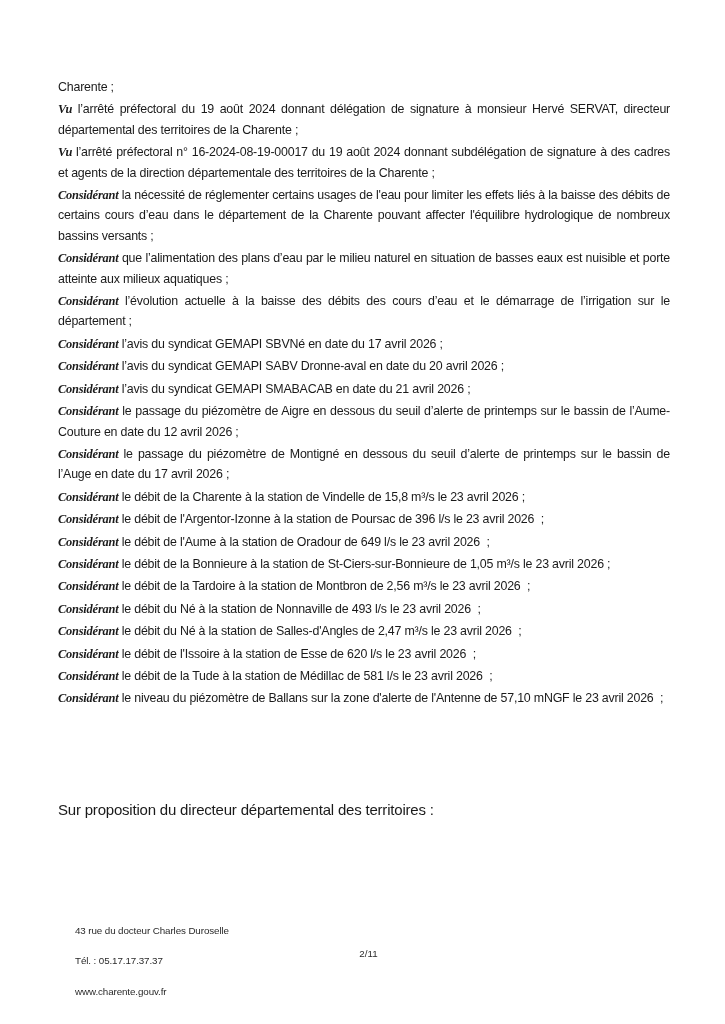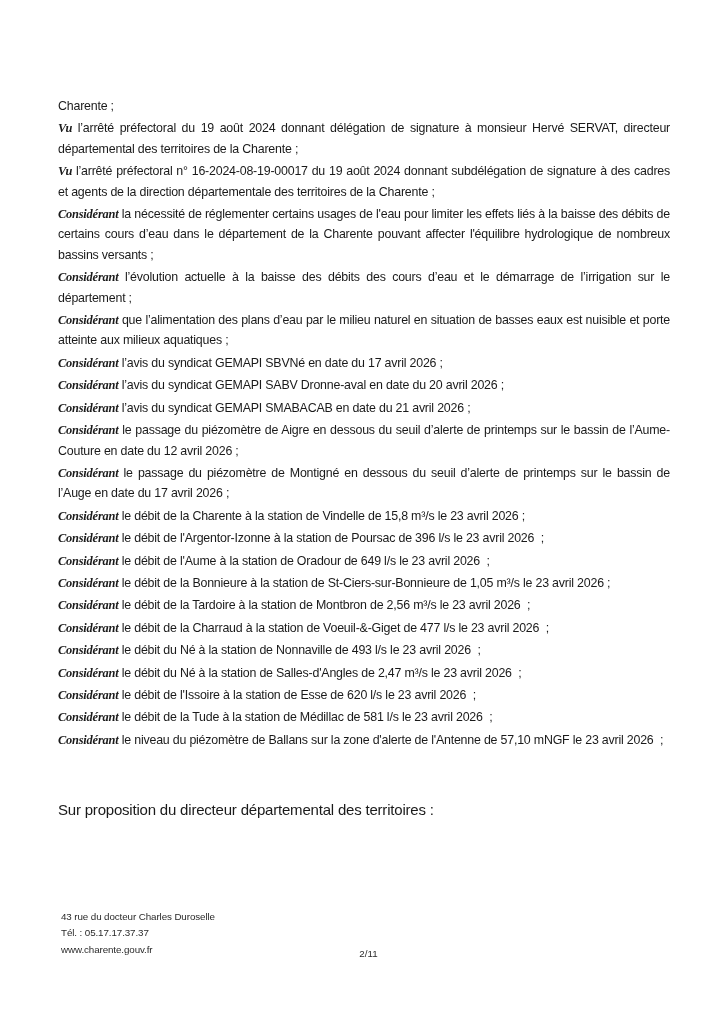--- a/index.html
+++ b/index.html
@@ -13,21 +13,21 @@
     width: 725px;
     height: 1024px;
     background: #ffffff;
     overflow: hidden;
     font-family: "Liberation Sans", "DejaVu Sans", sans-serif;
     color: #1a1a1a;
   }
   .body-text {
     position: absolute;
     left: 58px;
-    top: 96px;
+    top: 77px;
     width: 612px;
   }
   .para {
     margin: 0 0 2px 0;
     font-size: 12.4px;
     line-height: 20.4px;
     letter-spacing: -0.2px;
     text-align: justify;
   }
   .lead {
@@ -49,21 +49,21 @@
     position: absolute;
     left: 58px;
     top: 907px;
     width: 400px;
     font-size: 9.8px;
     line-height: 13.4px;
     letter-spacing: -0.1px;
     color: #2a2a2a;
   }
   .footer-address div {
-    margin: 3px;
+    margin: 17px;
   }
   .page-number {
     position: absolute;
     left: 0;
     top: 947px;
     width: 725px;
     text-align: center;
     font-size: 9.8px;
     line-height: 13.4px;
     color: #2a2a2a;
@@ -73,33 +73,32 @@
 </head>
 <body>
 
 <main class="page">
 
   <section class="body-text" id="paragraphs">
       <p class="para">Charente ;</p>
       <p class="para"><span class="lead">Vu</span> l’arrêté préfectoral du 19 août 2024 donnant délégation de signature à monsieur Hervé SERVAT, directeur départemental des territoires de la Charente ;</p>
       <p class="para"><span class="lead">Vu</span> l’arrêté préfectoral n° 16-2024-08-19-00017 du 19 août 2024 donnant subdélégation de signature à des cadres et agents de la direction départementale des territoires de la Charente ;</p>
       <p class="para"><span class="lead">Considérant</span> la nécessité de réglementer certains usages de l'eau pour limiter les effets liés à la baisse des débits de certains cours d’eau dans le département de la Charente pouvant affecter l'équilibre hydrologique de nombreux bassins versants ;</p>
+      <p class="para"><span class="lead">Considérant</span> que l’alimentation des plans d’eau par le milieu naturel en situation de basses eaux est nuisible et porte atteinte aux milieux aquatiques ;</p>
       <p class="para"><span class="lead">Considérant</span> l’évolution actuelle à la baisse des débits des cours d’eau et le démarrage de l’irrigation sur le département ;</p>
-      <p class="para"><span class="lead">Considérant</span> que l’alimentation des plans d’eau par le milieu naturel en situation de basses eaux est nuisible et porte atteinte aux milieux aquatiques ;</p>
       <p class="para"><span class="lead">Considérant</span> l’avis du syndicat GEMAPI SBVNé en date du 17 avril 2026 ;</p>
       <p class="para"><span class="lead">Considérant</span> l’avis du syndicat GEMAPI SABV Dronne-aval en date du 20 avril 2026 ;</p>
       <p class="para"><span class="lead">Considérant</span> l’avis du syndicat GEMAPI SMABACAB en date du 21 avril 2026 ;</p>
       <p class="para"><span class="lead">Considérant</span> le passage du piézomètre de Aigre en dessous du seuil d’alerte de printemps sur le bassin de l’Aume-Couture en date du 12 avril 2026 ;</p>
       <p class="para"><span class="lead">Considérant</span> le passage du piézomètre de Montigné en dessous du seuil d’alerte de printemps sur le bassin de l’Auge en date du 17 avril 2026 ;</p>
       <p class="para"><span class="lead">Considérant</span> le débit de la Charente à la station de Vindelle de 15,8 m³/s le 23 avril 2026 ;</p>
       <p class="para"><span class="lead">Considérant</span> le débit de l'Argentor-Izonne à la station de Poursac de 396 l/s le 23 avril 2026 &nbsp;;</p>
       <p class="para"><span class="lead">Considérant</span> le débit de l'Aume à la station de Oradour de 649 l/s le 23 avril 2026 &nbsp;;</p>
       <p class="para"><span class="lead">Considérant</span> le débit de la Bonnieure à la station de St-Ciers-sur-Bonnieure de 1,05 m³/s le 23 avril 2026 ;</p>
       <p class="para"><span class="lead">Considérant</span> le débit de la Tardoire à la station de Montbron de 2,56 m³/s le 23 avril 2026 &nbsp;;</p>
-      <p class="para"><span class="lead">Considérant</span> le débit de la Charraud à la station de Voeuil-&amp;-Giget de 477 l/s le 23 avril 2026 &nbsp;;</p>
       <p class="para"><span class="lead">Considérant</span> le débit du Né à la station de Nonnaville de 493 l/s le 23 avril 2026 &nbsp;;</p>
       <p class="para"><span class="lead">Considérant</span> le débit du Né à la station de Salles-d'Angles de 2,47 m³/s le 23 avril 2026 &nbsp;;</p>
       <p class="para"><span class="lead">Considérant</span> le débit de l'Issoire à la station de Esse de 620 l/s le 23 avril 2026 &nbsp;;</p>
       <p class="para"><span class="lead">Considérant</span> le débit de la Tude à la station de Médillac de 581 l/s le 23 avril 2026 &nbsp;;</p>
       <p class="para"><span class="lead">Considérant</span> le niveau du piézomètre de Ballans sur la zone d'alerte de l'Antenne de 57,10 mNGF le 23 avril 2026 &nbsp;;</p>
     </section>
 
   <p class="closing">Sur proposition du directeur départemental des territoires :</p>
 
   <div class="footer-address">

